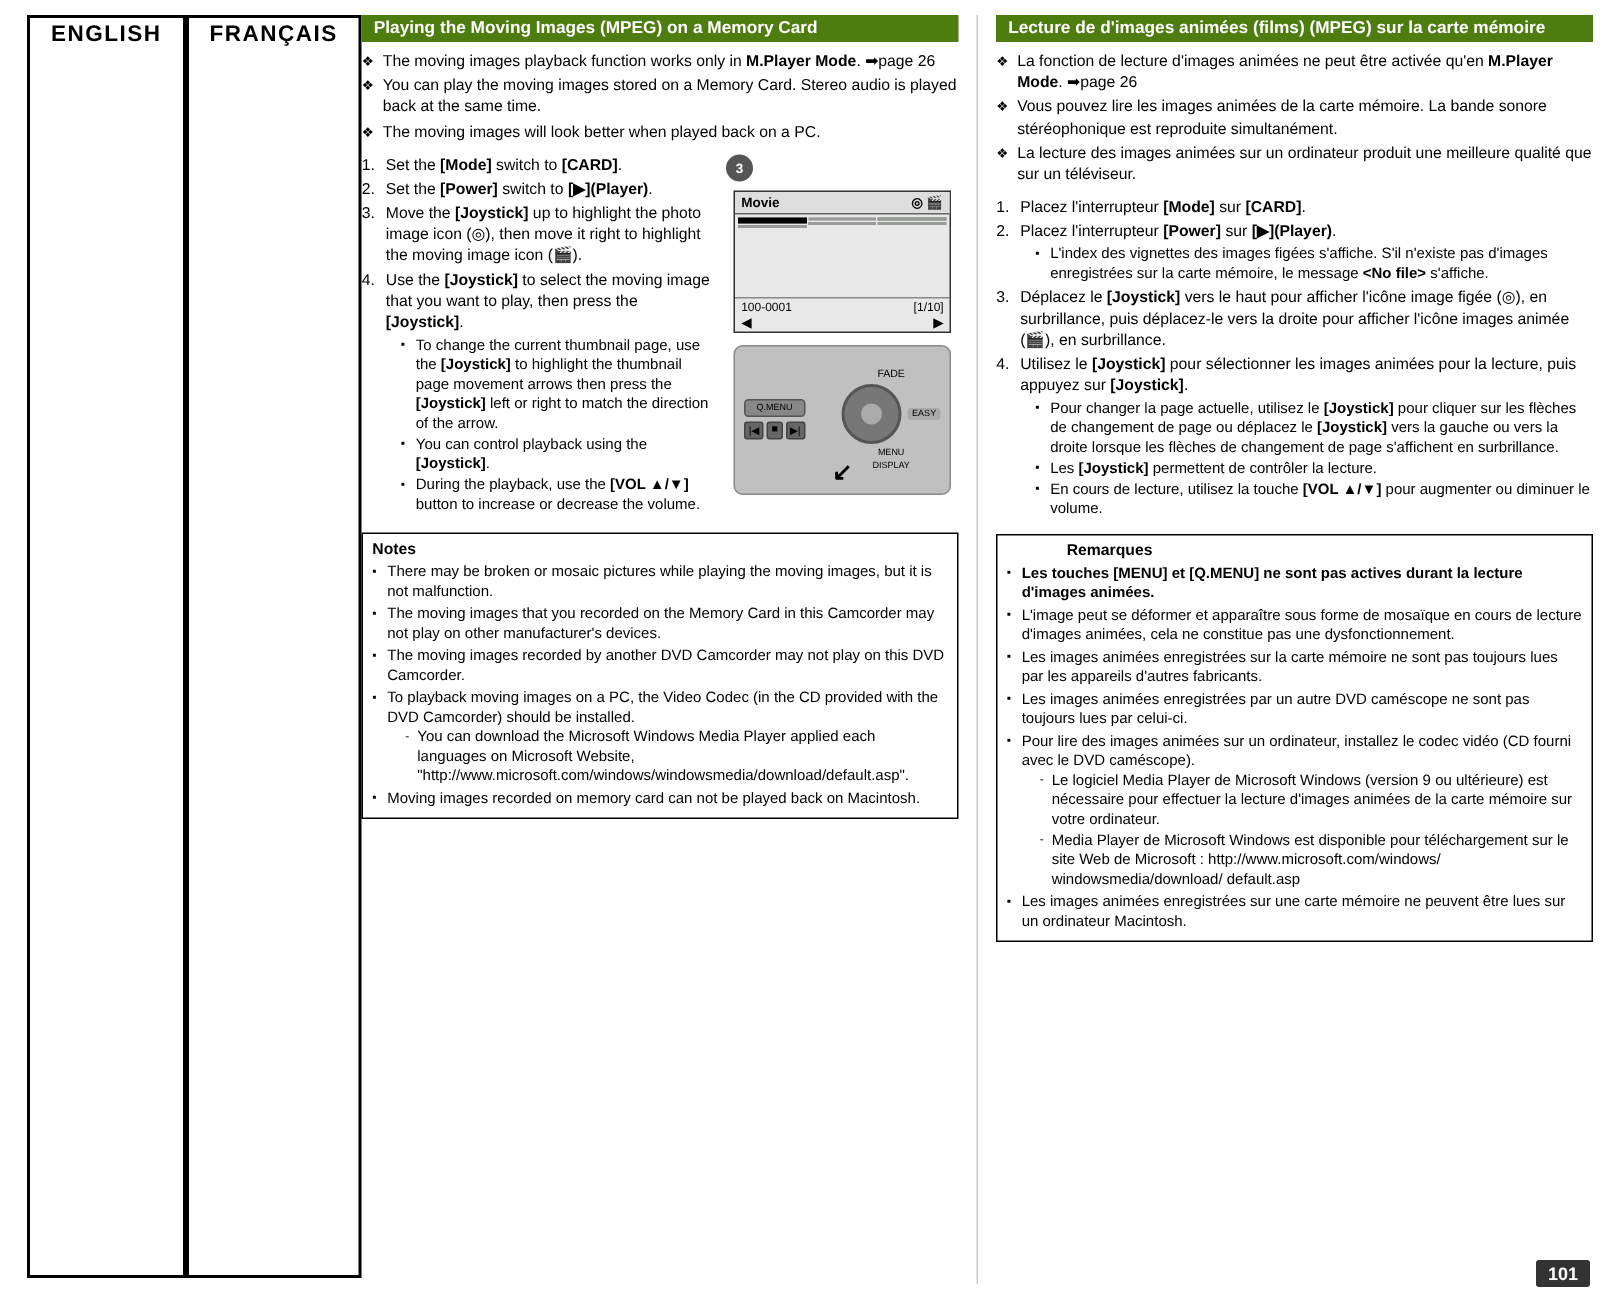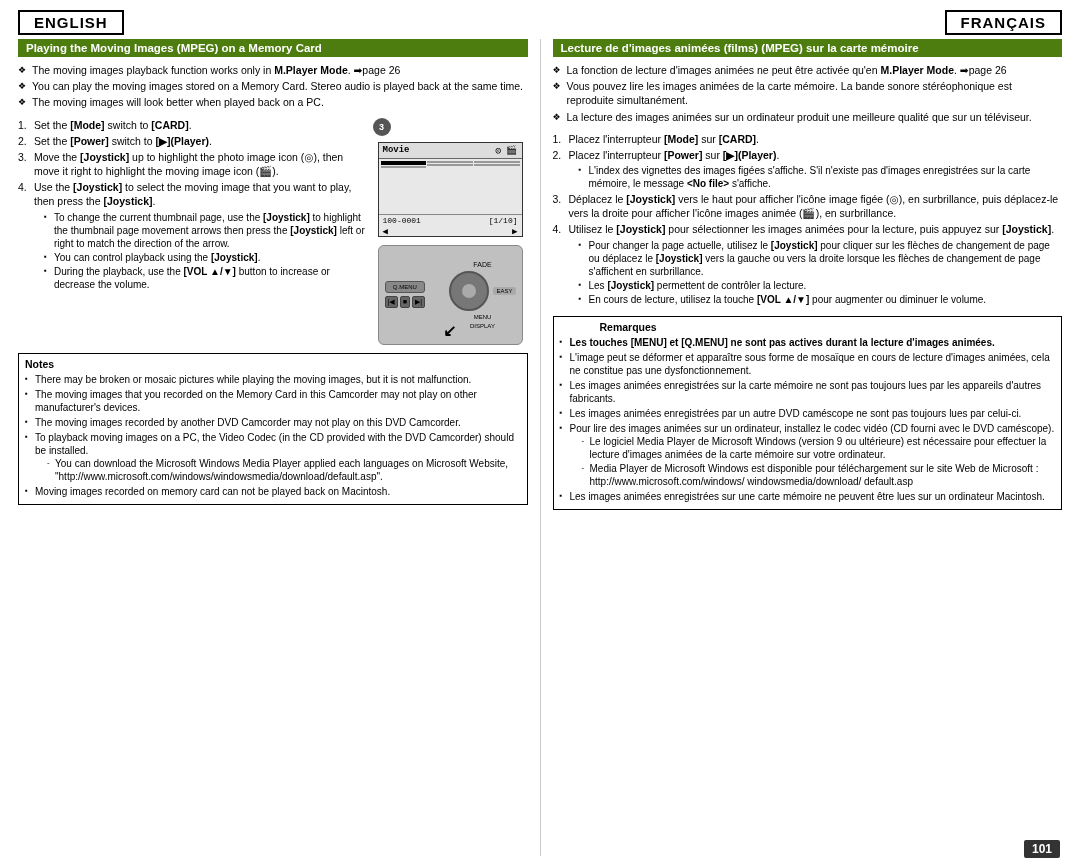--- a/index.html
+++ b/index.html
@@ -10,21 +10,21 @@
       font-family: Arial, sans-serif;
       font-size: 11px;
       overflow: hidden;
     }
 
     .page {
       width: 1080px;
       height: 866px;
       padding: 10px 18px;
       display: flex;
-      flex-direction: column;
+      flex-direction: row;
     }
 
     
     .lang-header {
       display: flex;
       justify-content: space-between;
       margin-bottom: 4px;
     }
 
     .lang-box {
@@ -217,21 +217,20 @@
     }
 
     
     .movie-screen {
       width: 145px;
       height: 95px;
       border: 1.5px solid #333;
       background: #e8e8e8;
       position: relative;
       margin-bottom: 4px;
-      font-family: Liberation Mono, monospace;
     }
 
     .movie-top-bar {
       display: flex;
       justify-content: space-between;
       align-items: center;
       padding: 2px 4px;
       font-size: 9px;
       font-weight: bold;
       border-bottom: 1px solid #666;

